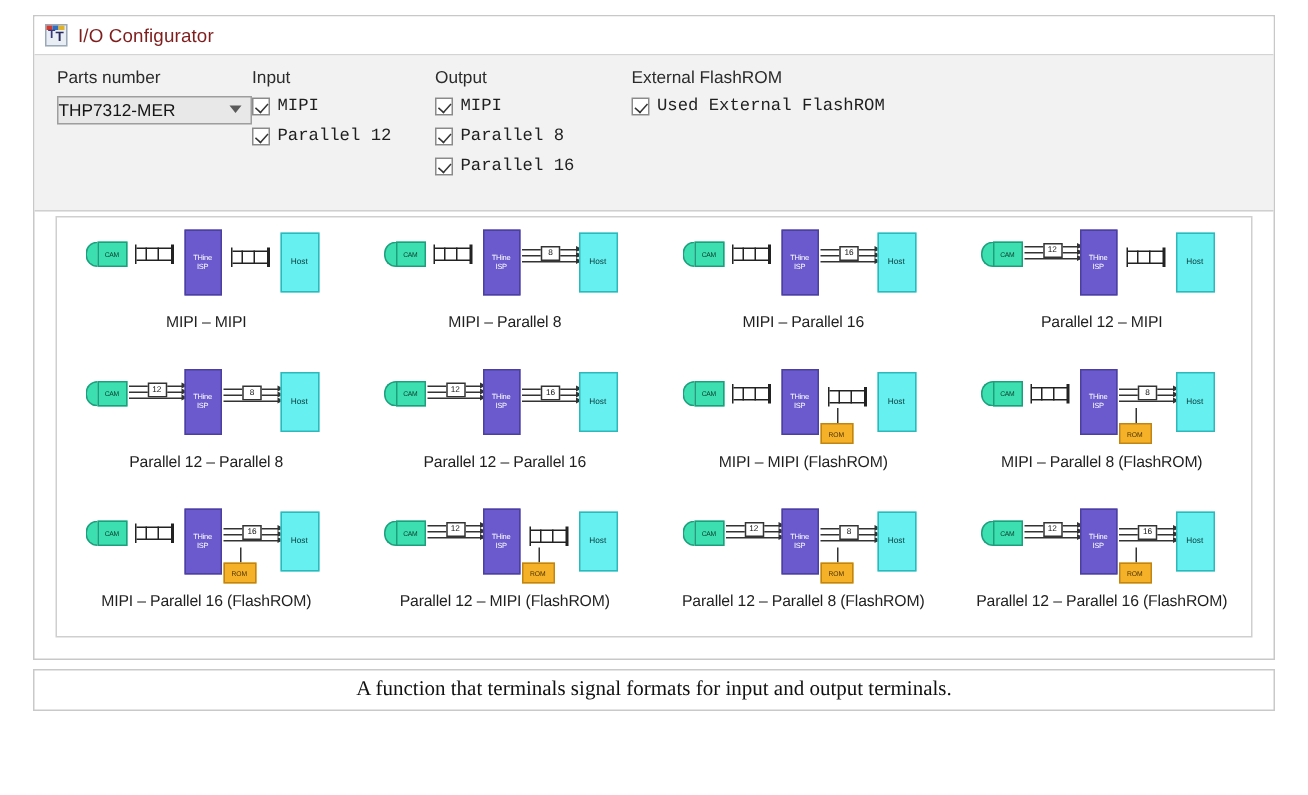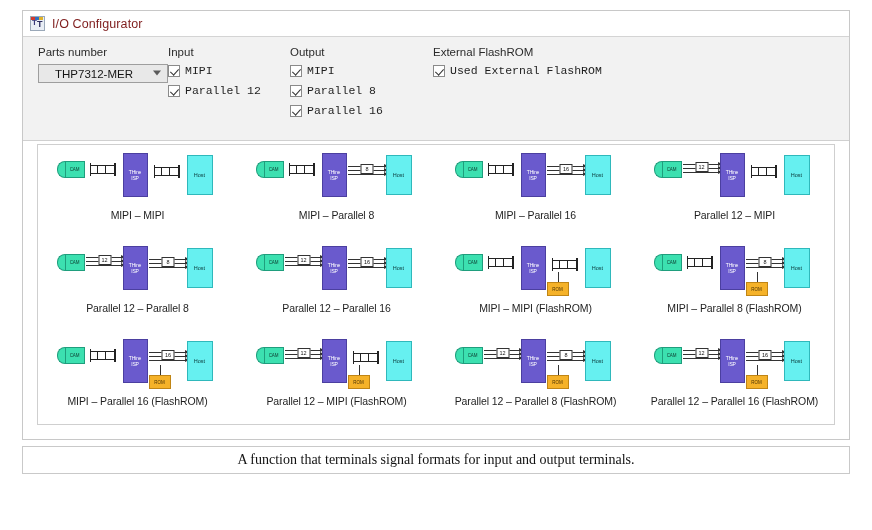--- a/index.html
+++ b/index.html
@@ -90,42 +90,42 @@
     box-sizing: border-box;
     position: relative;
   }
   .col {
     position: absolute;
     top: 9px;
   }
   #col-parts  { left: 15px; width: 140px; }
   #col-input  { left: 145px; width: 120px; }
   #col-output { left: 267px; width: 140px; }
-  #col-flash  { left: 410px; width: 330px; }
+  #col-flash  { left: 398px; width: 330px; }
 
   .col-label {
     font-size: 11.5px;
     color: #2b2b2b;
     margin-bottom: 6px;
     white-space: nowrap;
   }
 
   
   .combobox {
     width: 130px;
     height: 19px;
     background: #e8e8e8;
     border: 1px solid #9e9e9e;
     box-sizing: border-box;
     display: flex;
     align-items: center;
     position: relative;
     font-size: 11.5px;
     color: #141414;
-    padding-left: 16px;
+    padding-left: 0;
     cursor: default;
   }
   .combobox .chev {
     position: absolute;
     right: 5px;
     top: 50%;
     transform: translateY(-60%);
     width: 9px; height: 6px;
   }
   .combobox .chev:before {

